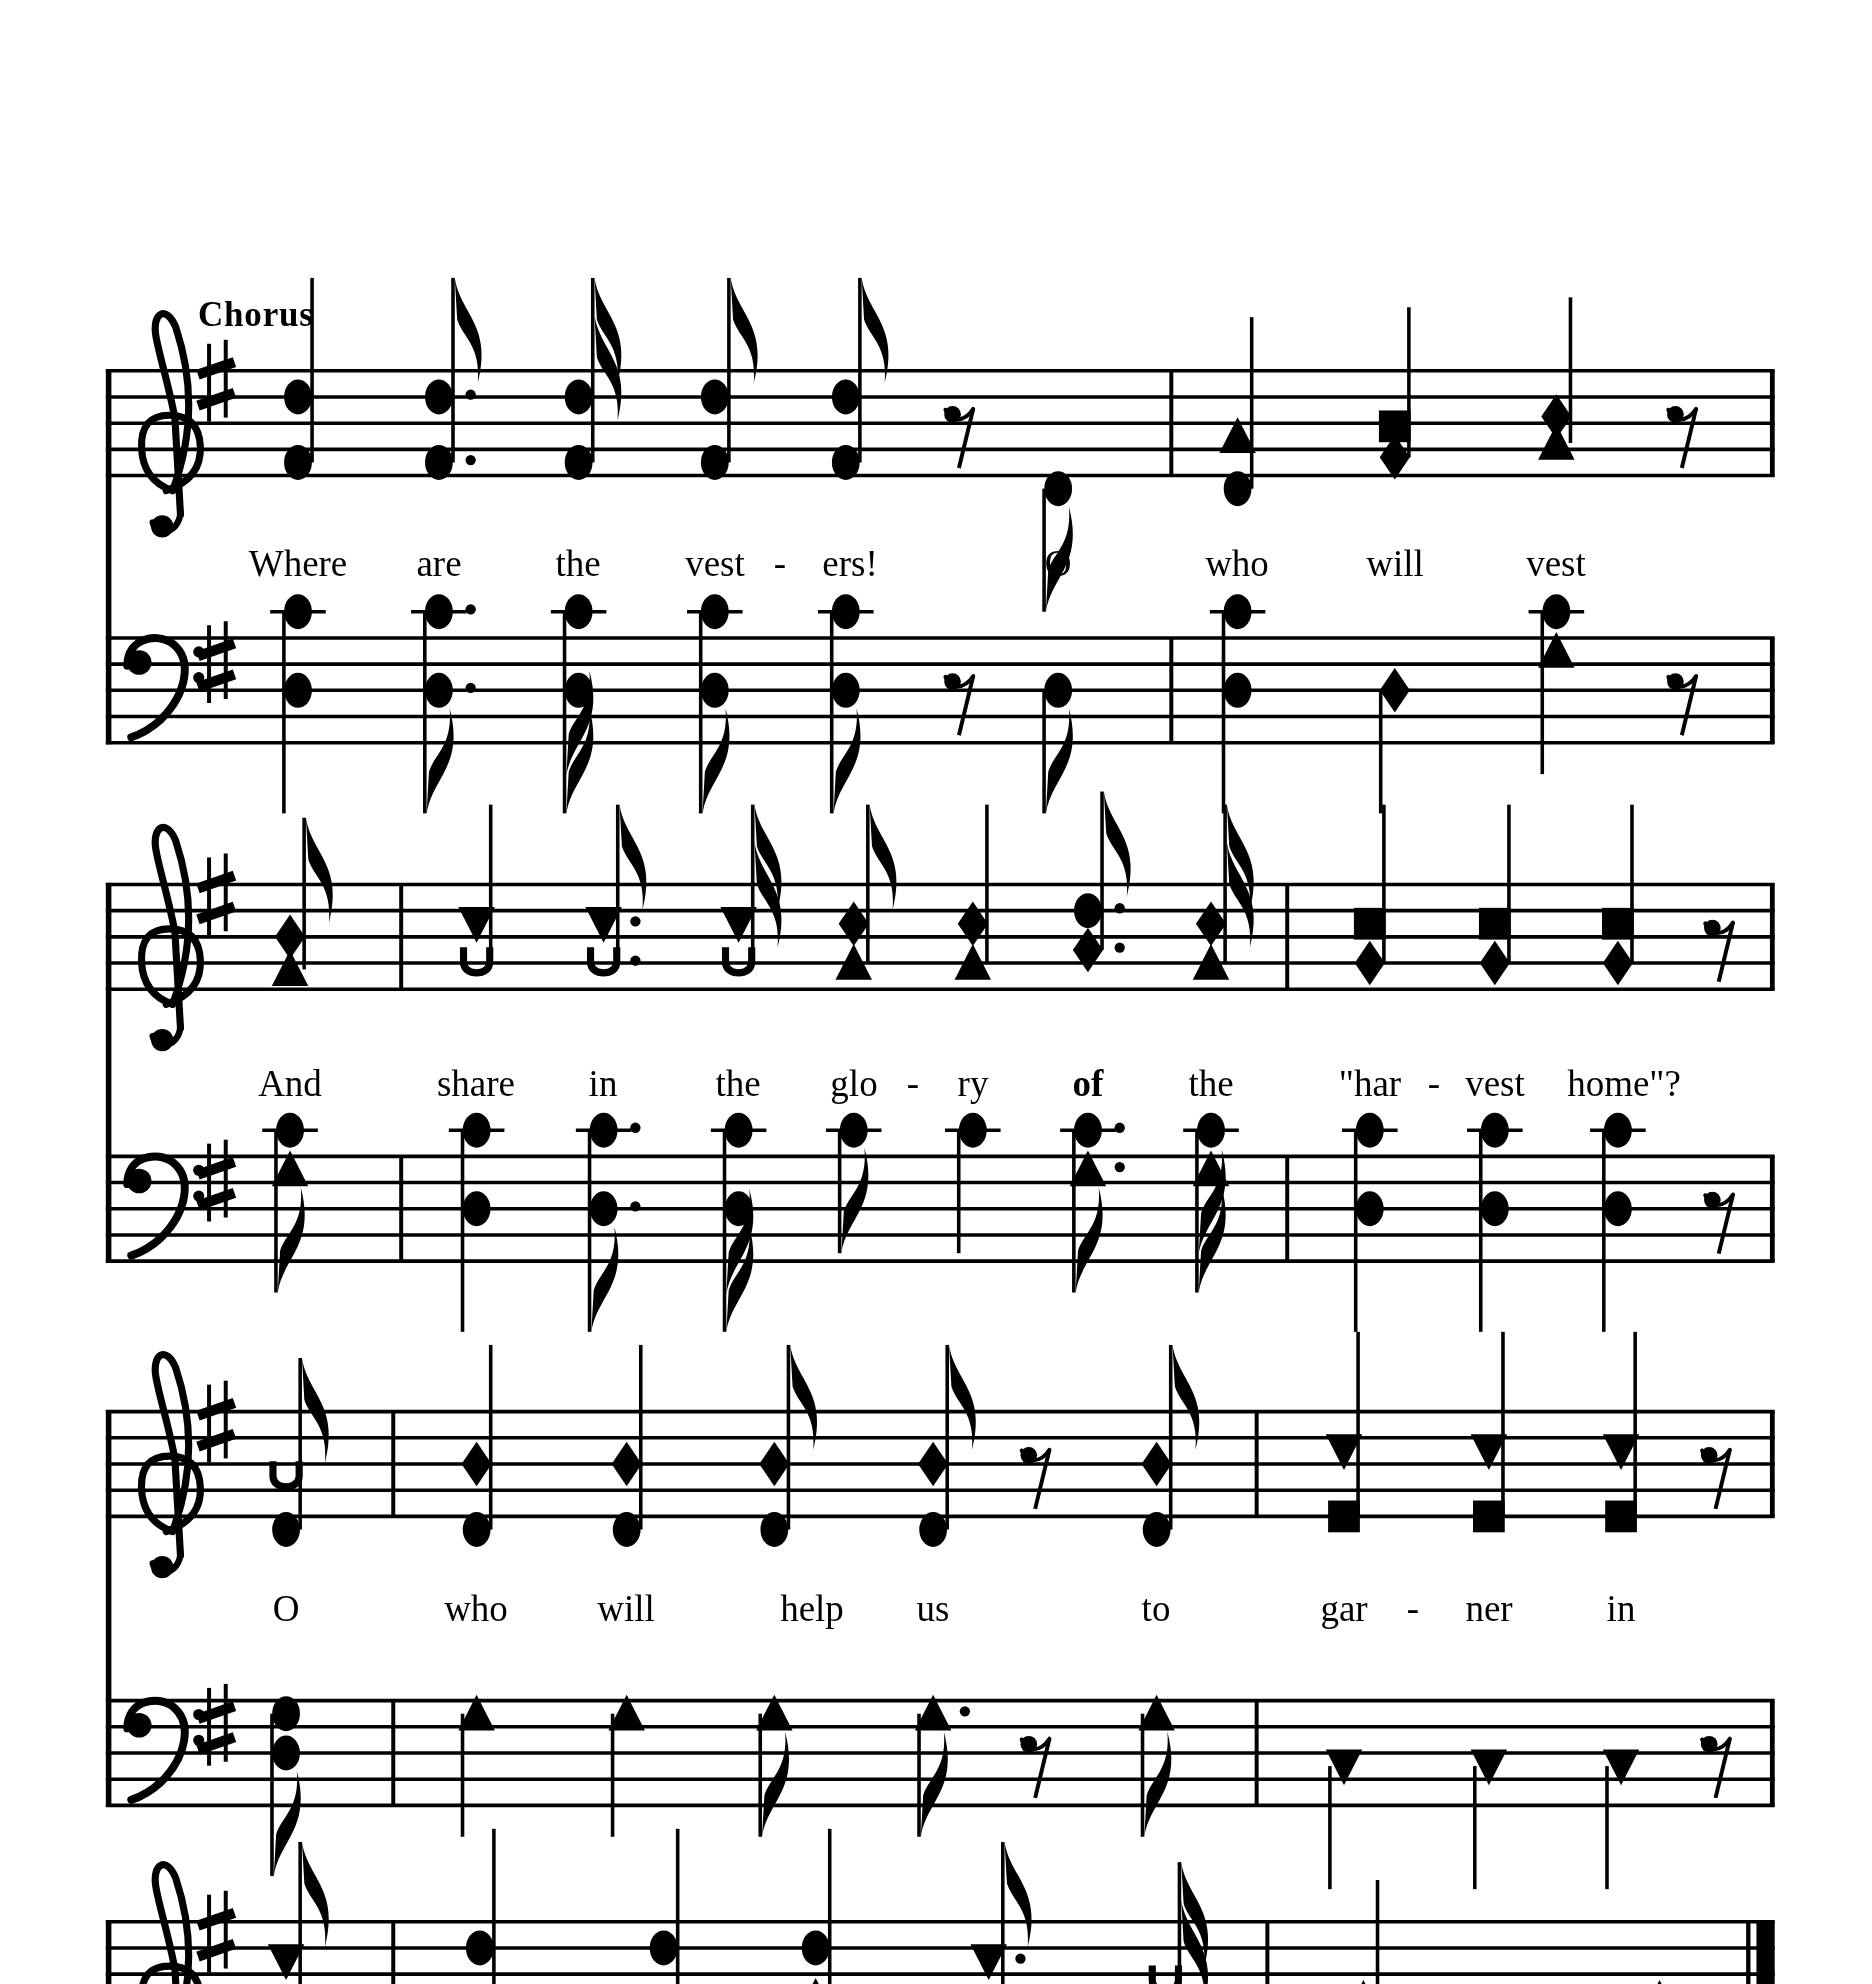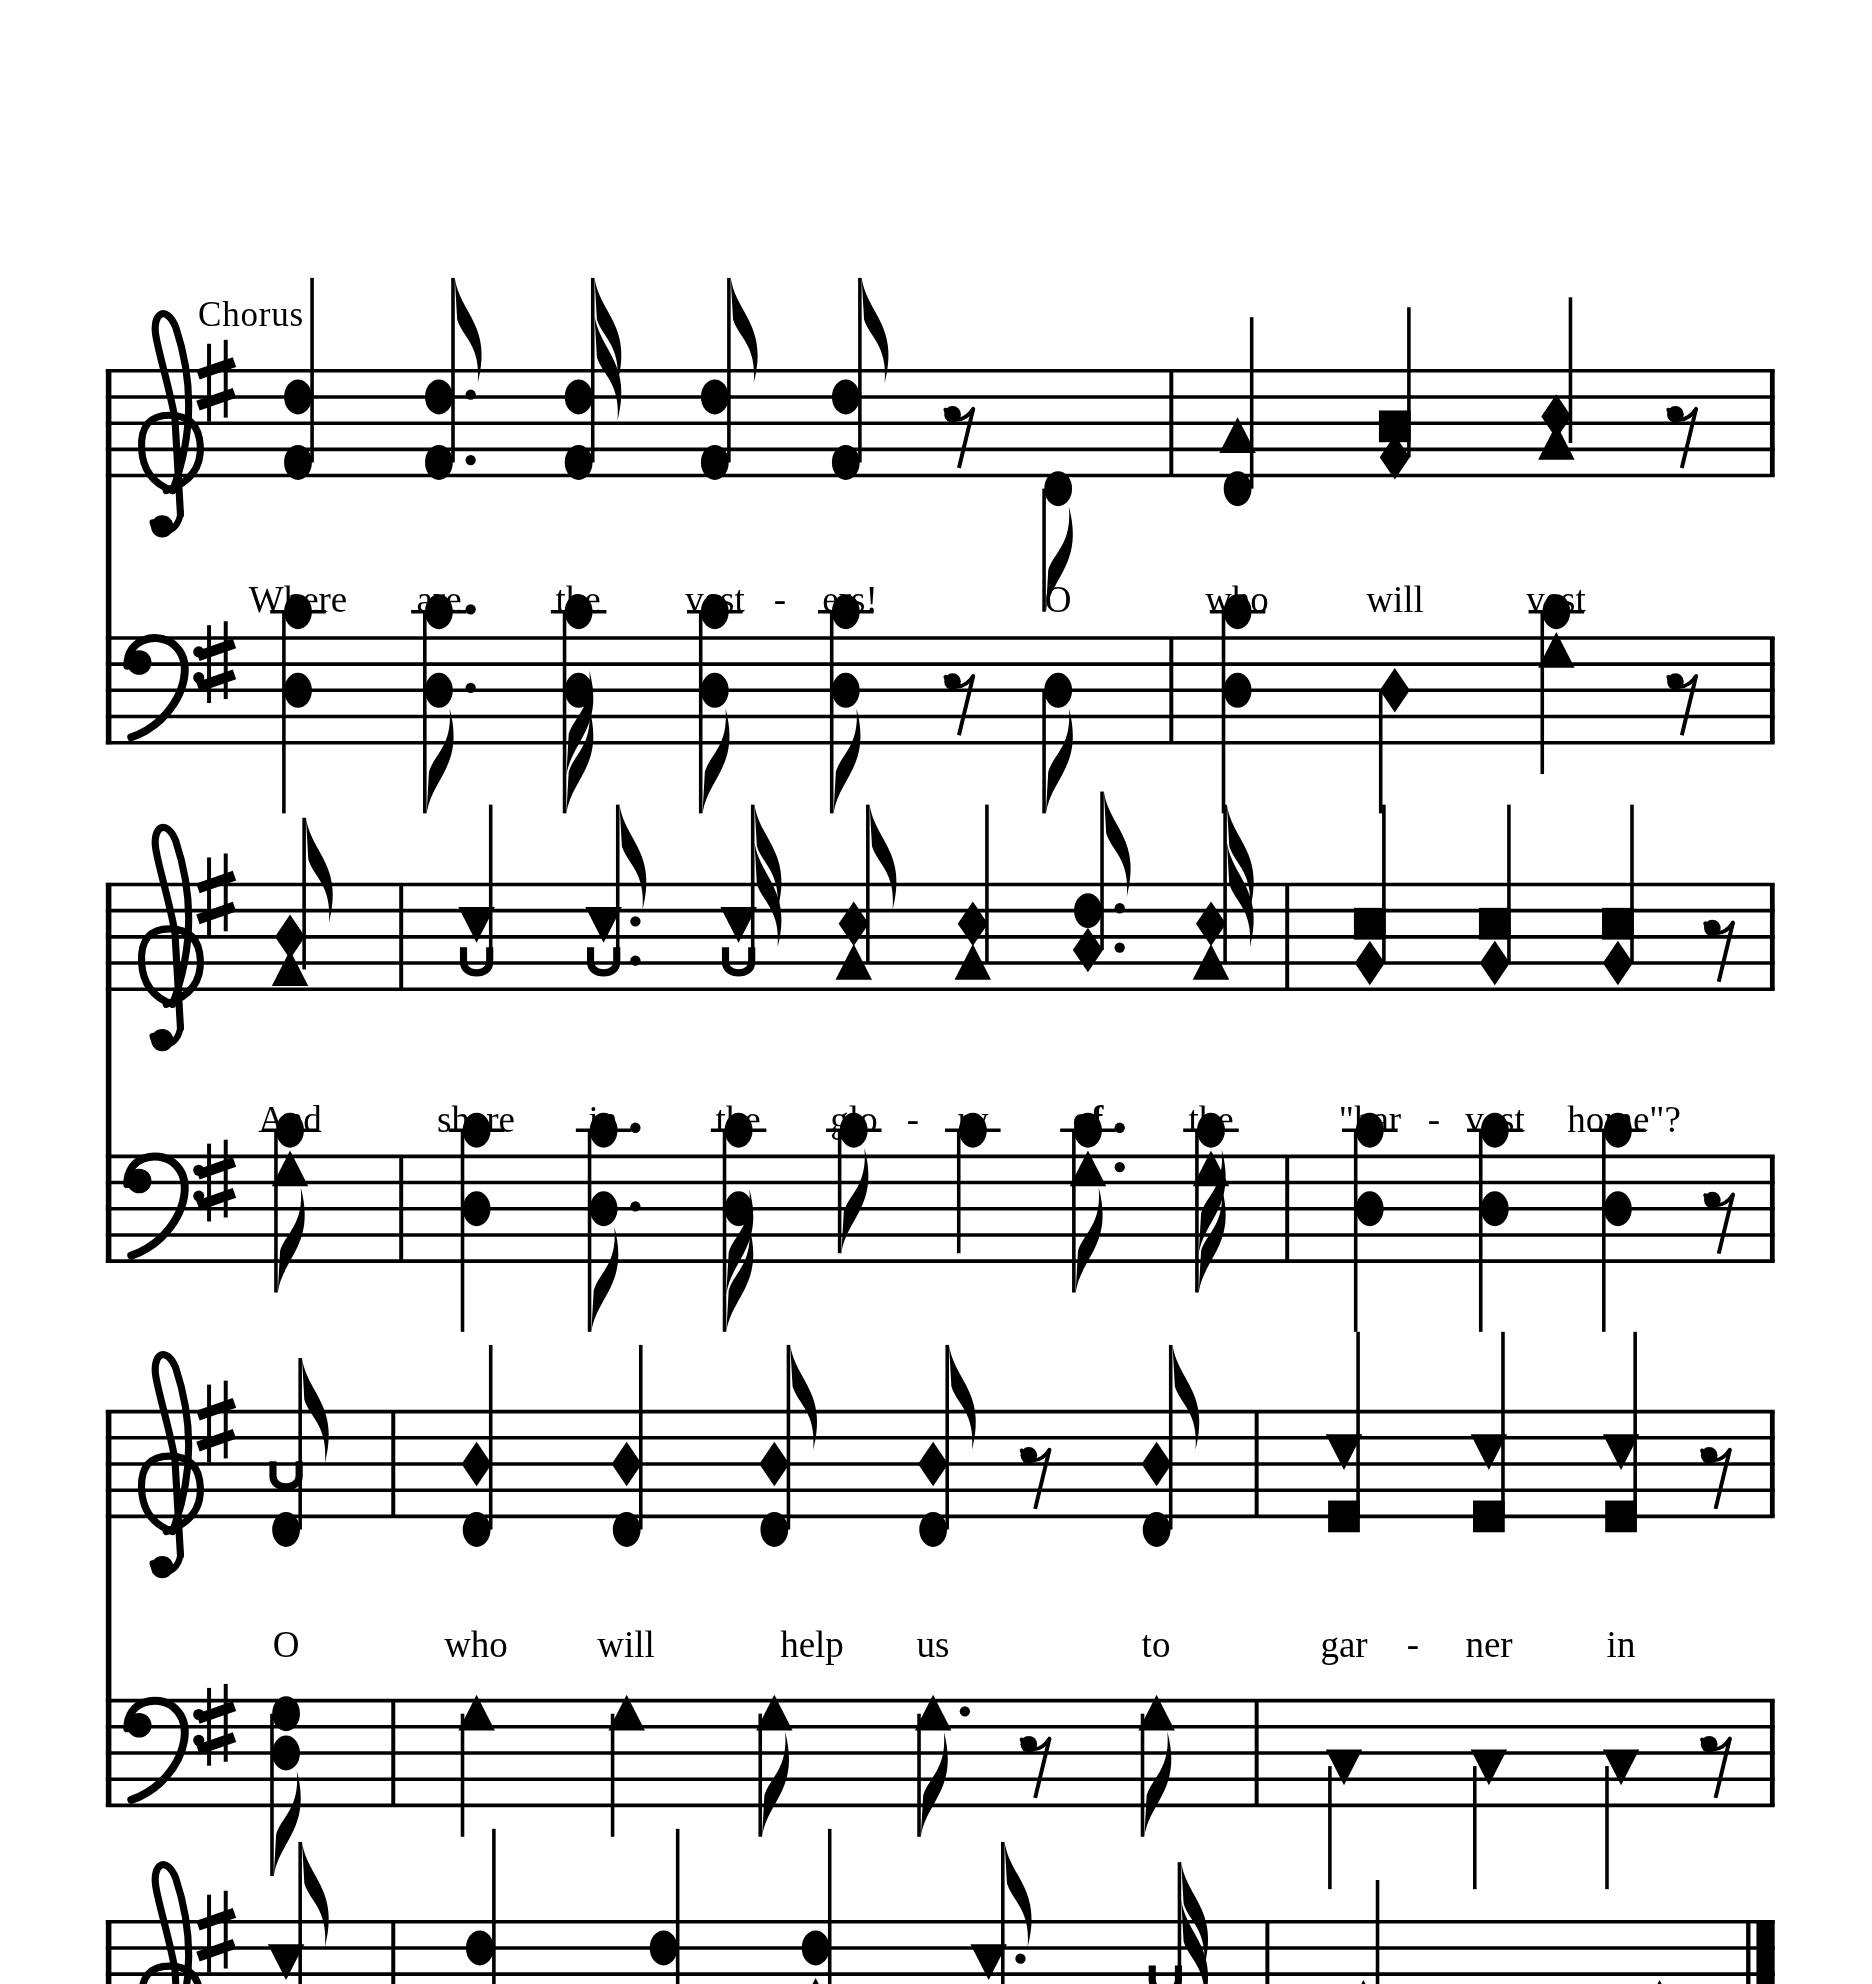--- a/index.html
+++ b/index.html
@@ -1,21 +1,21 @@
 <!DOCTYPE html>
 <html style="font-size:6.4px"><head>
 <meta charset="utf-8">
 <style>
   html,body{margin:0;padding:0;background:#ffffff;}
   .page{position:relative;width:1873px;height:2643px;background:#ffffff;overflow:hidden;
         font-family:"Liberation Serif","DejaVu Serif",serif;color:#000;}
-  .section-label{position:absolute;left:198px;top:295px;font-size:35px;font-weight:normal;letter-spacing:0.8px;}
+  .section-label{position:absolute;left:198px;top:295px;font-size:35px;font-weight:bold;letter-spacing:0.8px;}
   #score{position:absolute;left:0;top:0;}
   .syll{position:absolute;width:206px;margin-left:-103px;text-align:center;
-        font-size:37px;line-height:1;white-space:nowrap;margin-top:36px;}
+        font-size:37px;line-height:1;white-space:nowrap;}
 </style>
 </head>
 <body>
 
 <div class="page">
   <div class="section-label">Chorus</div>
   <svg id="score" width="1873" height="2643" viewBox="0 0 4717 6658" xmlns="http://www.w3.org/2000/svg">
       <g>
         <line x1="266" y1="934" x2="4470" y2="934" stroke="#000000" stroke-width="9"></line>
         <line x1="266" y1="1000" x2="4470" y2="1000" stroke="#000000" stroke-width="9"></line>

